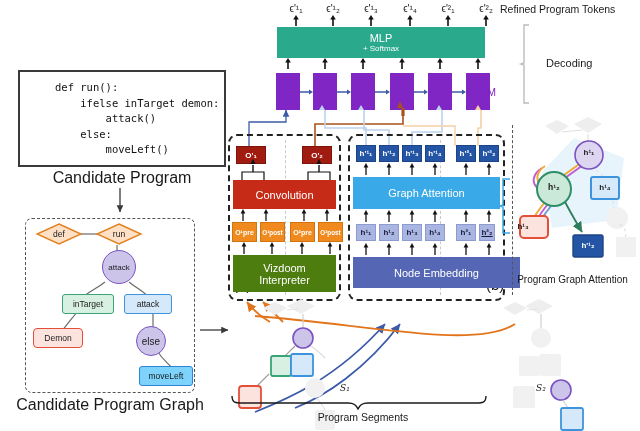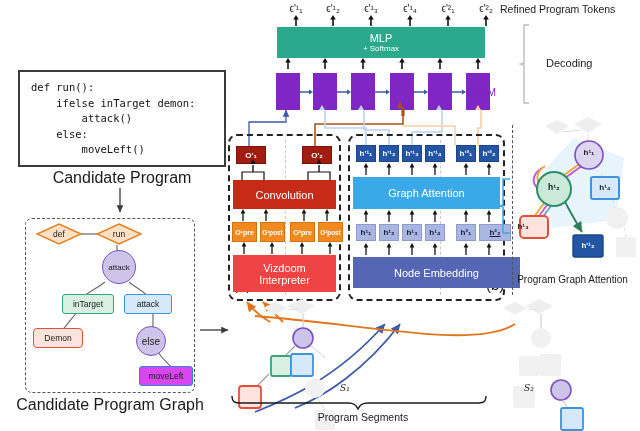--- a/index.html
+++ b/index.html
@@ -5,21 +5,21 @@
   html,body{margin:0;padding:0;background:#ffffff;}
   body{width:640px;height:431px;position:relative;overflow:hidden;
        font-family:"Liberation Sans",sans-serif;color:#1a1a1a;}
   .abs{position:absolute;}
   .ctr{display:flex;align-items:center;justify-content:center;text-align:center;}
 
   
   #code-box{left:18px;top:70px;width:208px;height:97px;border:2px solid #3a3a3a;
             background:#fff;box-sizing:border-box;}
   #code-text{font-family:"DejaVu Sans Mono","Liberation Mono",monospace;
-             font-size:10.5px;line-height:15.5px;white-space:pre;padding:8px 0 0 11px;color:#111;}
+             font-size:10.5px;line-height:15.5px;white-space:pre;padding:8px 0 0 11px;color:#111;margin-left:24px;}
 
   
   .blk{box-sizing:border-box;color:#fff;}
   .blk .t1{font-size:11px;line-height:12px;}
   .blk .t2{font-size:8px;line-height:10px;}
 
   
   .tok{box-sizing:border-box;display:flex;align-items:center;justify-content:center;
        font-size:8px;font-weight:bold;}
   .hb{background:#2455a4;border:1px solid #1d4486;color:#fff;}
@@ -110,21 +110,21 @@
      background:#fde3de;border:1.7px solid #e2503a;box-sizing:border-box;">
   <span style="font-size:8.5px;">Demon</span>
 </div>
 
 <div class="abs ctr" style="left:136px;top:326px;width:30px;height:30px;border-radius:50%;
      background:#cdc4ea;border:1.5px solid #7b52c0;box-sizing:border-box;">
   <span style="font-size:10px;">else</span>
 </div>
 
 <div class="abs ctr" style="left:139px;top:366px;width:54px;height:20px;border-radius:3px;
-     background:#d946ef;border:1.8px solid #2d84d4;box-sizing:border-box;">
+     background:#7dd3fc;border:1.8px solid #2d84d4;box-sizing:border-box;">
   <span style="font-size:8.5px;">moveLeft</span>
 </div>
 <div class="abs ctr" style="left:15px;top:398px;width:190px;height:14px;">Candidate Program Graph</div>
 
 <div class="abs" id="tokens-row" style="left: 8px; top: 0px; width: 640px; height: 28px; padding-left: 19px;">
     <div class="abs ctr" style="left: 266px; top: 1px; width: 44px; height: 14px; font-size: 10px;">ϵ'¹₁</div>
     <svg style="position:absolute;left:283px;top:15px;width:10px;height:12px;">
       <line x1="5" y1="11" x2="5" y2="4" stroke="#111" stroke-width="1.6"></line>
       <polygon points="2.2,4.6 7.8,4.6 5,0" fill="#111"></polygon>
     </svg>
@@ -269,21 +269,21 @@
       <polygon points="13.6,4.4 18.4,4.4 16,0" stroke="none"></polygon>
     <line x1="44" y1="12" x2="44" y2="4"></line>
       <polygon points="41.6,4.4 46.4,4.4 44,0" stroke="none"></polygon>
     <line x1="74" y1="12" x2="74" y2="4"></line>
       <polygon points="71.6,4.4 76.4,4.4 74,0" stroke="none"></polygon>
     <line x1="102" y1="12" x2="102" y2="4"></line>
       <polygon points="99.6,4.4 104.4,4.4 102,0" stroke="none"></polygon>
   </g>
 </svg>
 
-<div class="abs ctr blk" style="left:233px;top:255px;width:103px;height:37px;background:#ef4444;flex-direction:column;">
+<div class="abs ctr blk" style="left:233px;top:255px;width:103px;height:37px;background:#4d7c0f;flex-direction:column;">
   <div class="t1">Vizdoom</div>
   <div class="t1">Interpreter</div>
 </div>
 
 <div class="abs dash" style="left:348px;top:134px;width:157px;height:167px;"></div>
 <div class="abs" style="left:486px;top:276px;font-size:15px;">(b)</div>
 <div class="abs" style="left:440px;top:140px;width:0;height:155px;border-left:1.4px dashed #c9c9c9;"></div>
 
 <div class="abs" id="hprime-row" style="left: 0px; top: 0px; width: 640px; height: 0px;">
     <div class="abs tok hb" style="left: 356px; top: 145px; width: 20px; height: 17px;">h'¹₁</div>
@@ -331,21 +331,21 @@
       <polygon points="138.6,5.4 143.4,5.4 141,1" stroke="none"></polygon>
   </g>
 </svg>
 
 <div class="abs" id="h-row" style="left: 0px; top: 0px; width: 640px; height: 0px;">
     <div class="abs tok hl" style="left: 356px; top: 224px; width: 20px; height: 17px;">h¹₁</div>
     <div class="abs tok hl" style="left: 379px; top: 224px; width: 20px; height: 17px;">h¹₂</div>
     <div class="abs tok hl" style="left: 402px; top: 224px; width: 20px; height: 17px;">h¹₃</div>
     <div class="abs tok hl" style="left: 425px; top: 224px; width: 20px; height: 17px;">h¹₄</div>
     <div class="abs tok hl" style="left: 456px; top: 224px; width: 20px; height: 17px;">h²₁</div>
-    <div class="abs tok hl" style="left: 479px; top: 224px; width: 32px; height: 17px; text-decoration: underline;">h²₂</div>
+    <div class="abs tok hl" style="left: 479px; top: 224px; width: 16px; height: 17px; text-decoration: underline;">h²₂</div>
   </div>
 
 <svg class="abs" style="left:348px;top:242px;width:157px;height:14px;">
   <g fill="#111" stroke="#111" stroke-width="1.3">
     <line x1="18" y1="13" x2="18" y2="5"></line>
       <polygon points="15.6,5.4 20.4,5.4 18,1" stroke="none"></polygon>
     <line x1="41" y1="13" x2="41" y2="5"></line>
       <polygon points="38.6,5.4 43.4,5.4 41,1" stroke="none"></polygon>
     <line x1="64" y1="13" x2="64" y2="5"></line>
       <polygon points="61.6,5.4 66.4,5.4 64,1" stroke="none"></polygon>
@@ -435,21 +435,21 @@
   <circle cx="316" cy="38" r="10" fill="#f1f1f1"></circle>
   <rect x="294" y="56" width="20" height="20" rx="2" fill="#f1f1f1"></rect>
   <rect x="314" y="54" width="22" height="22" rx="2" fill="#f1f1f1"></rect>
   <rect x="288" y="86" width="22" height="22" rx="2" fill="#f1f1f1"></rect>
   <circle cx="336" cy="90" r="10" fill="#cdc4ea" stroke="#7b52c0" stroke-width="1.6"></circle>
   <path d="M338,100 C340,104 342,106 344,110" stroke="#cfcfcf" stroke-width="1.1" fill="none"></path>
   <rect x="336" y="108" width="22" height="22" rx="2" fill="#d5e9fb" stroke="#3d94dd" stroke-width="1.8"></rect>
 </svg>
 
 <div class="abs" style="left:340px;top:383px;font-size:9px;font-style:italic;font-family:'DejaVu Serif',serif;">S₁</div>
-<div class="abs" style="left:524px;top:383px;font-size:9px;font-style:italic;font-family:'DejaVu Serif',serif;">S₂</div>
+<div class="abs" style="left:536px;top:383px;font-size:9px;font-style:italic;font-family:'DejaVu Serif',serif;">S₂</div>
 
 <svg class="abs" style="left:230px;top:394px;width:260px;height:16px;">
   <path d="M2,2 C2,9 6,9 12,9 L118,9 C124,9 126,11 128,15 C130,11 132,9 138,9 L246,9 C252,9 256,9 256,2" stroke="#1a1a1a" stroke-width="1.4" fill="none"></path>
 </svg>
 <div class="abs ctr" style="left:288px;top:410px;width:150px;height:14px;font-size:10.5px;">Program Segments</div>
 
 <svg style="position:absolute;left:283px;top:58px;width:10px;height:12px;">
     <line x1="5" y1="11" x2="5" y2="4" stroke="#111" stroke-width="1.6"></line>
     <polygon points="2.2,4.6 7.8,4.6 5,0" fill="#111"></polygon>
   </svg>

